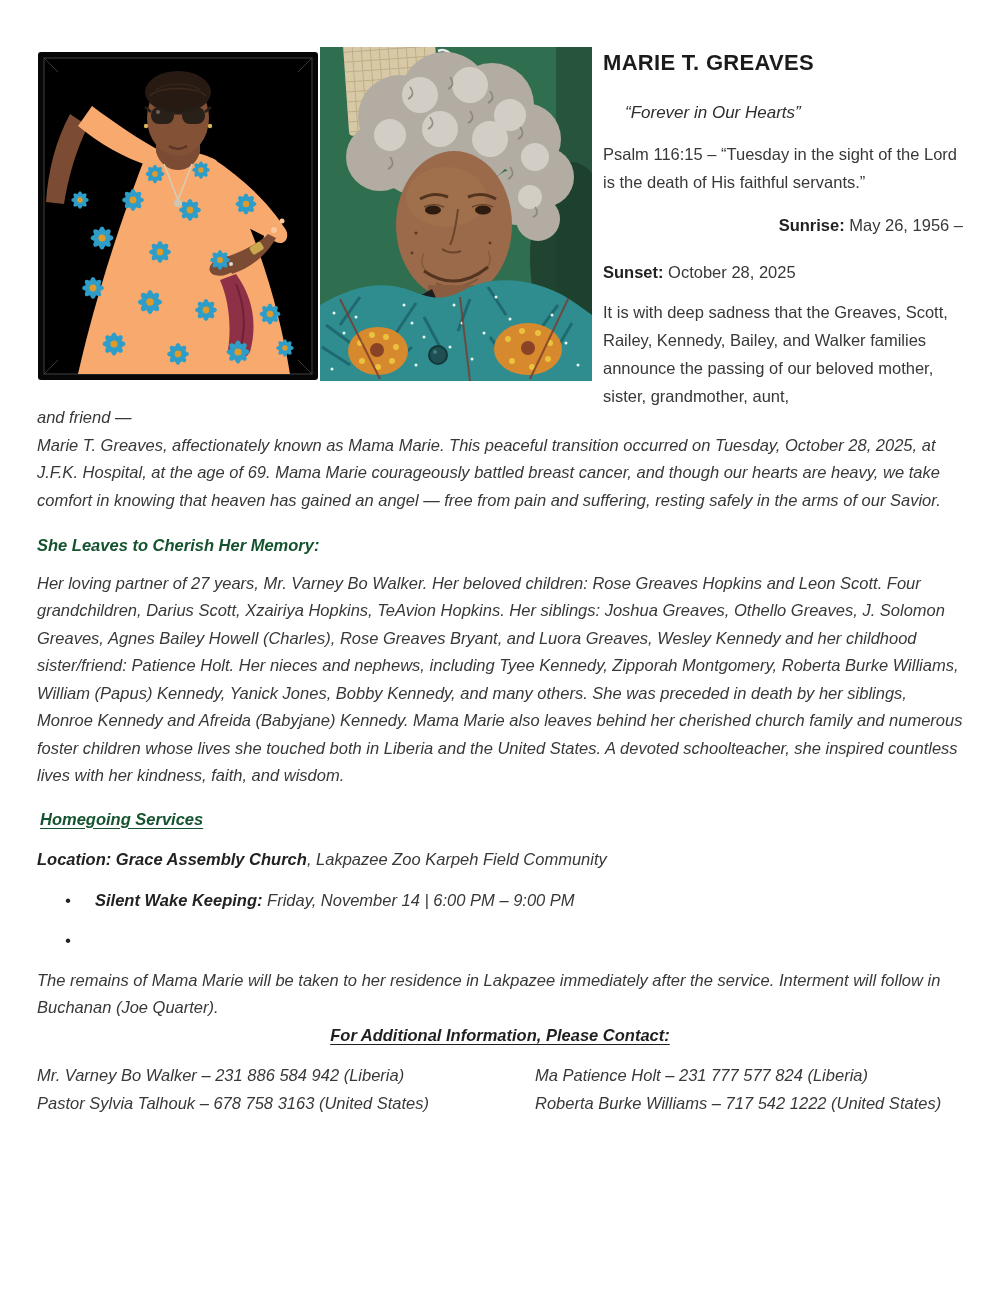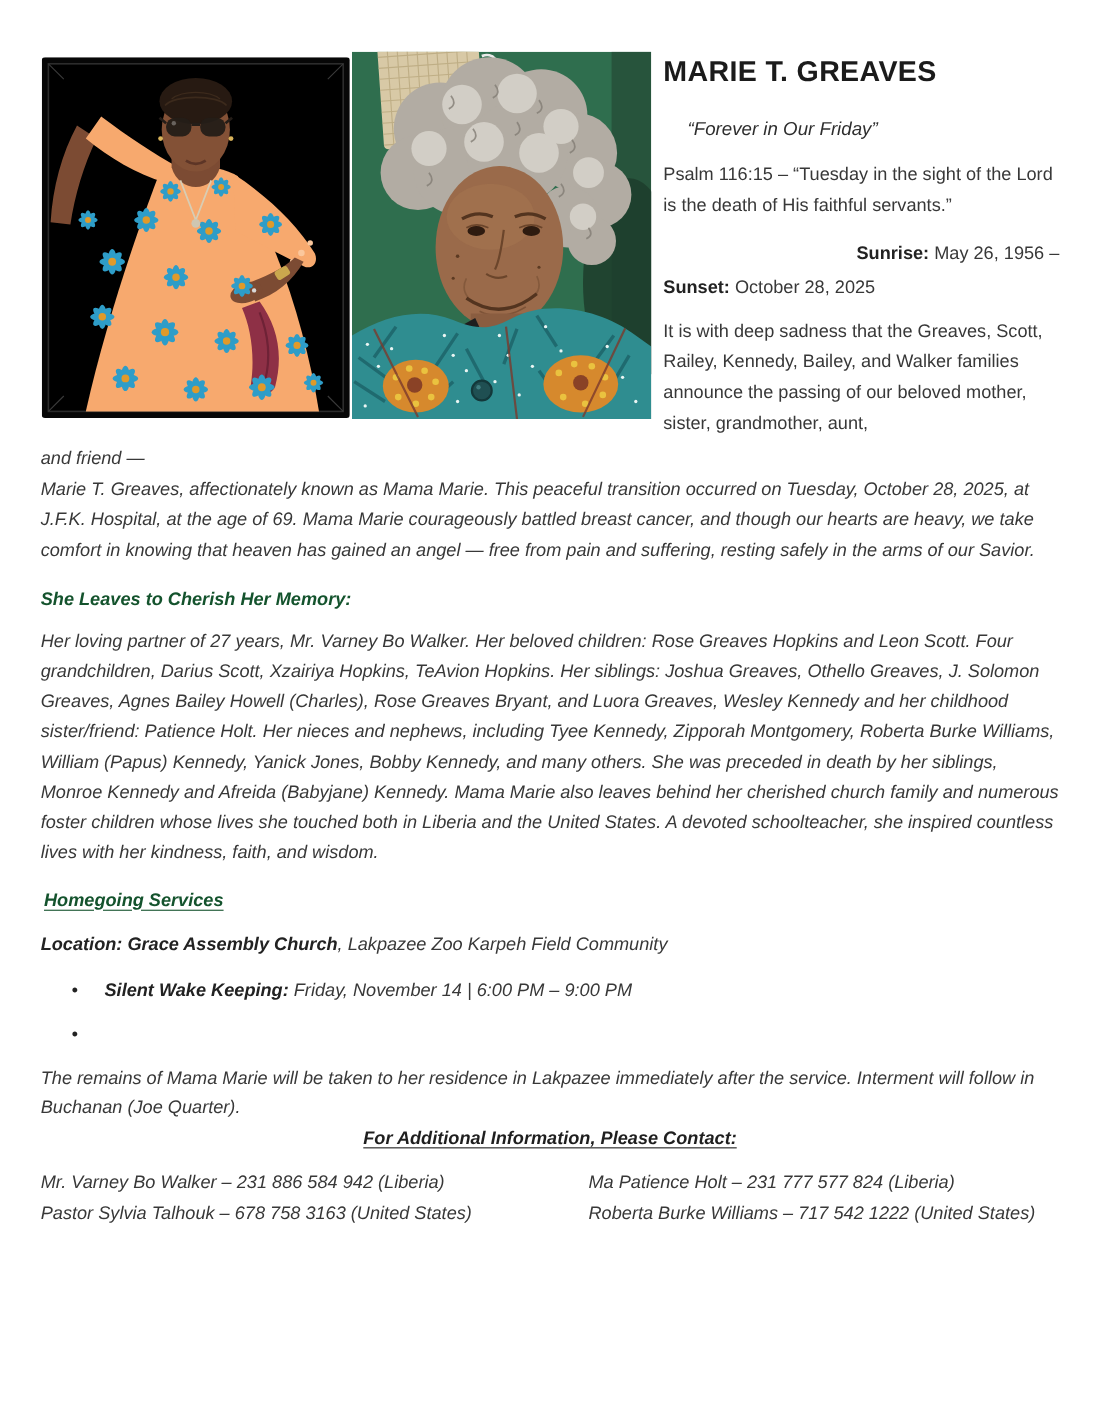--- a/index.html
+++ b/index.html
@@ -4,24 +4,24 @@
 <style>
   html,body{margin:0;padding:0;background:#ffffff;}
   .page{
     position:relative;width:1000px;height:1294px;background:#ffffff;
     font-family:"Liberation Sans",sans-serif;color:#383838;overflow:hidden;
   }
   .photo{position:absolute;display:block;}
   #photo-left{left:38px;top:52px;width:280px;height:328px;}
   #photo-right{left:320px;top:47px;width:272px;height:334px;}
   .right-col{position:absolute;left:603px;top:47px;width:360px;}
-  .doc-title{font-size:26px;font-weight:700;color:#1b1b1b;margin:3px 0 0 0;letter-spacing:.3px;}
+  .doc-title{font-size:22px;font-weight:700;color:#1b1b1b;margin:3px 0 0 0;letter-spacing:.3px;}
   .subtitle{margin-top:27px;padding-left:22px;font-style:italic;font-size:17px;color:#2e2e2e;}
   .rc-par{margin-top:17px;font-size:16.5px;line-height:28px;}
-  .rc-line{margin-top:3px;font-size:16.5px;line-height:28px;}
+  .rc-line{margin-top:19px;font-size:16.5px;line-height:28px;}
   b,.bold{font-weight:700;color:#222222;}
   .main{position:absolute;left:37px;top:404px;width:926px;font-size:16.5px;line-height:27.5px;font-style:italic;}
   .main p{margin:0;}
   .par-gap{margin-top:10px !important;}
   .h-sec{font-size:16.5px;font-weight:700;color:#14532d;margin:0;}
   .m-top16{margin-top:16px !important;}
   .m-top13{margin-top:13px !important;}
   .m-top12{margin-top:12px !important;}
   .m-top18{margin-top:18px !important;}
   .underlined{text-decoration:underline;text-underline-offset:3px;}
@@ -230,21 +230,21 @@
         <circle cx="208" cy="301" r="7" fill="#8a4226"></circle>
         <path d="M20 252 L60 332 M250 248 L210 332 M140 250 L150 334" stroke="#7c3a2c" stroke-width="2" opacity=".8"></path>
         <circle cx="118" cy="308" r="9" fill="#1f4f52" stroke="#13383a" stroke-width="2"></circle>
         <circle cx="115" cy="305" r="2" fill="#3f7d80"></circle>
       </g>
     </svg>
   </div>
 
   <div class="right-col">
     <h1 class="doc-title">MARIE T. GREAVES</h1>
-    <div class="subtitle">“Forever in Our Friday”</div>
+    <div class="subtitle">“Forever in Our Hearts”</div>
     <div class="rc-par">Psalm 116:15 – “Tuesday in the sight of the Lord is the death of His faithful servants.”</div>
     <div class="rc-line" style="margin-top:15px;padding-left:3px;text-align:right;">
       <b>Sunrise:</b><span> May 26, 1956 –</span>
     </div>
     <div class="rc-line">
       <b>Sunset:</b><span> October 28, 2025</span>
     </div>
     <div class="rc-par" style="margin-top:12px;">It is with deep sadness that the Greaves, Scott, Railey, Kennedy, Bailey, and Walker families announce the passing of our beloved mother, sister, grandmother, aunt,</div>
   </div>
 

